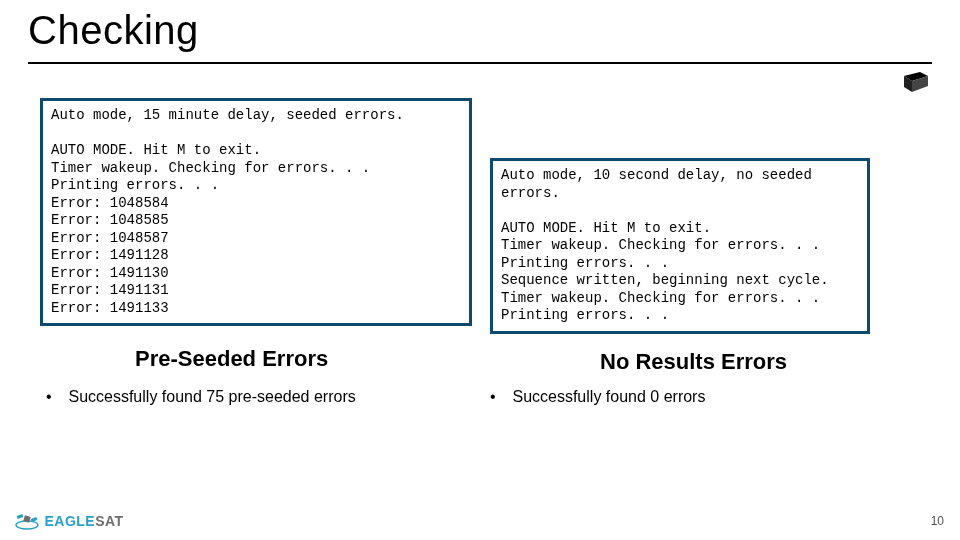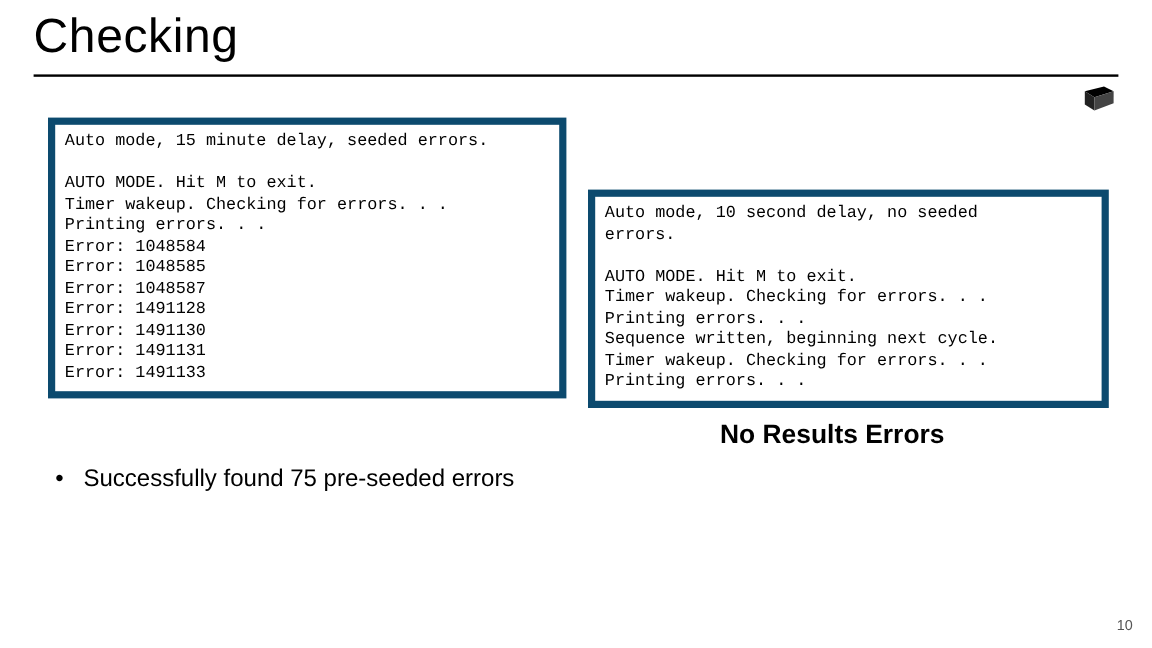--- a/index.html
+++ b/index.html
@@ -1,27 +1,27 @@
 <!DOCTYPE html>
 <html><head>
 <meta charset="utf-8">
 <style>
   * { box-sizing: border-box; margin: 0; padding: 0; }
   html, body { width: 960px; height: 540px; background: #fff; font-family: Arial, Helvetica, sans-serif; color: #000; overflow: hidden; }
   .slide { position: relative; width: 960px; height: 540px; }
   .title { position: absolute; left: 28px; top: 8px; font-size: 40px; font-weight: 400; font-family: "Segoe UI Light", "Segoe UI", Arial, sans-serif; letter-spacing: 0.5px; }
   .rule { position: absolute; left: 28px; top: 62px; width: 904px; height: 2px; background: #000; }
   .cube { position: absolute; right: 30px; top: 70px; }
-  .codebox { position: absolute; border: 6px solid #0c4a6e; padding: 6px 8px; font-family: "Courier New", Courier, monospace; font-size: 14px; line-height: 1.25; white-space: pre; background: #fff; }
+  .codebox { position: absolute; border: 3px solid #0c4a6e; padding: 6px 8px; font-family: "Courier New", Courier, monospace; font-size: 14px; line-height: 1.25; white-space: pre; background: #fff; }
   .box-left  { left: 40px;  top: 98px;  width: 432px; }
-  .box-right { left: 490px; top: 158px; width: 434px; }
+  .box-right { left: 490px; top: 158px; width: 380px; }
   .subhead { position: absolute; font-family: Arial, sans-serif; font-weight: 700; font-size: 22px; }
   .sub-left  { left: 135px; top: 346px; }
   .sub-right { left: 600px; top: 349px; }
-  .bullet { position: absolute; font-family: Arial, sans-serif; font-size: 20px; }
+  .bullet { position: absolute; font-family: Arial, sans-serif; font-size: 16px; }
   .bul-left  { left: 46px;  top: 388px; }
   .bul-right { left: 490px; top: 388px; }
   .bullet .dot { display:inline-block; width: 18px; }
   .pagenum { position: absolute; right: 16px; bottom: 12px; font-size: 12px; color: #555; }
   .logo { position: absolute; left: 14px; bottom: 10px; font-family: Arial, sans-serif; }
   .logo .word { font-weight: 700; font-size: 14px; letter-spacing: 0.5px; }
   .logo .e1 { color: #2aa1c9; }
   .logo .e2 { color: #6e6e6e; }
   .logo svg { vertical-align: bottom; }
 </style>
@@ -57,24 +57,40 @@
   <div class="codebox box-right"><span>Auto mode, 10 second delay, no seeded
 errors.</span>
 
 <span>AUTO MODE. Hit M to exit.
 Timer wakeup. Checking for errors. . .
 Printing errors. . .
 Sequence written, beginning next cycle.
 Timer wakeup. Checking for errors. . .
 Printing errors. . .</span></div>
 
+  <div class="subhead sub-left">Pre-Seeded Errors</div>
   <div class="subhead sub-right">No Results Errors</div>
 
   <div class="bullet bul-left">
     <span class="dot">•</span>
     <span>Successfully found 75 pre-seeded errors</span>
   </div>
 
+  <div class="bullet bul-right">
+    <span class="dot">•</span>
+    <span>Successfully found 0 errors</span>
+  </div>
 
   <div class="pagenum">10</div>
 
+  <div class="logo">
+    <svg width="26" height="20" viewBox="0 0 26 20">
+      <ellipse cx="13" cy="15" rx="11" ry="4" fill="none" stroke="#2aa1c9" stroke-width="1.4"></ellipse>
+      <rect x="10" y="6" width="6" height="6" fill="#6e6e6e" transform="rotate(15 13 9)"></rect>
+      <rect x="3" y="5" width="6" height="3" fill="#2aa1c9" transform="rotate(-20 6 6.5)"></rect>
+      <rect x="17" y="8" width="6" height="3" fill="#2aa1c9" transform="rotate(-20 20 9.5)"></rect>
+    </svg>
+    <span class="word">
+      <span class="e1">EAGLE</span><span class="e2">SAT</span>
+    </span>
+  </div>
 
 </div>
 
 </body></html>

